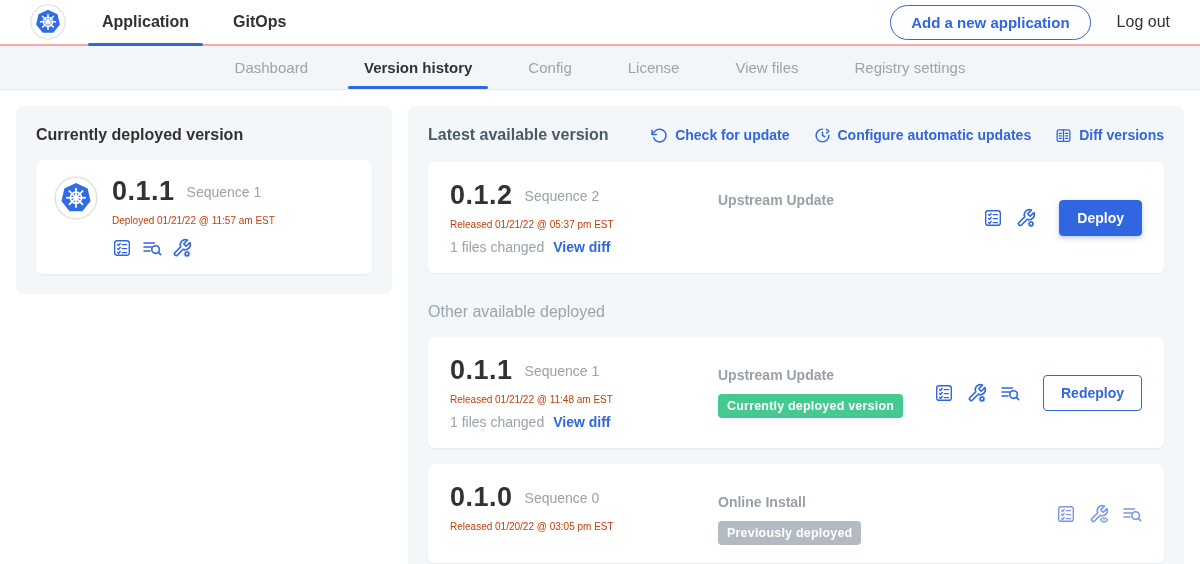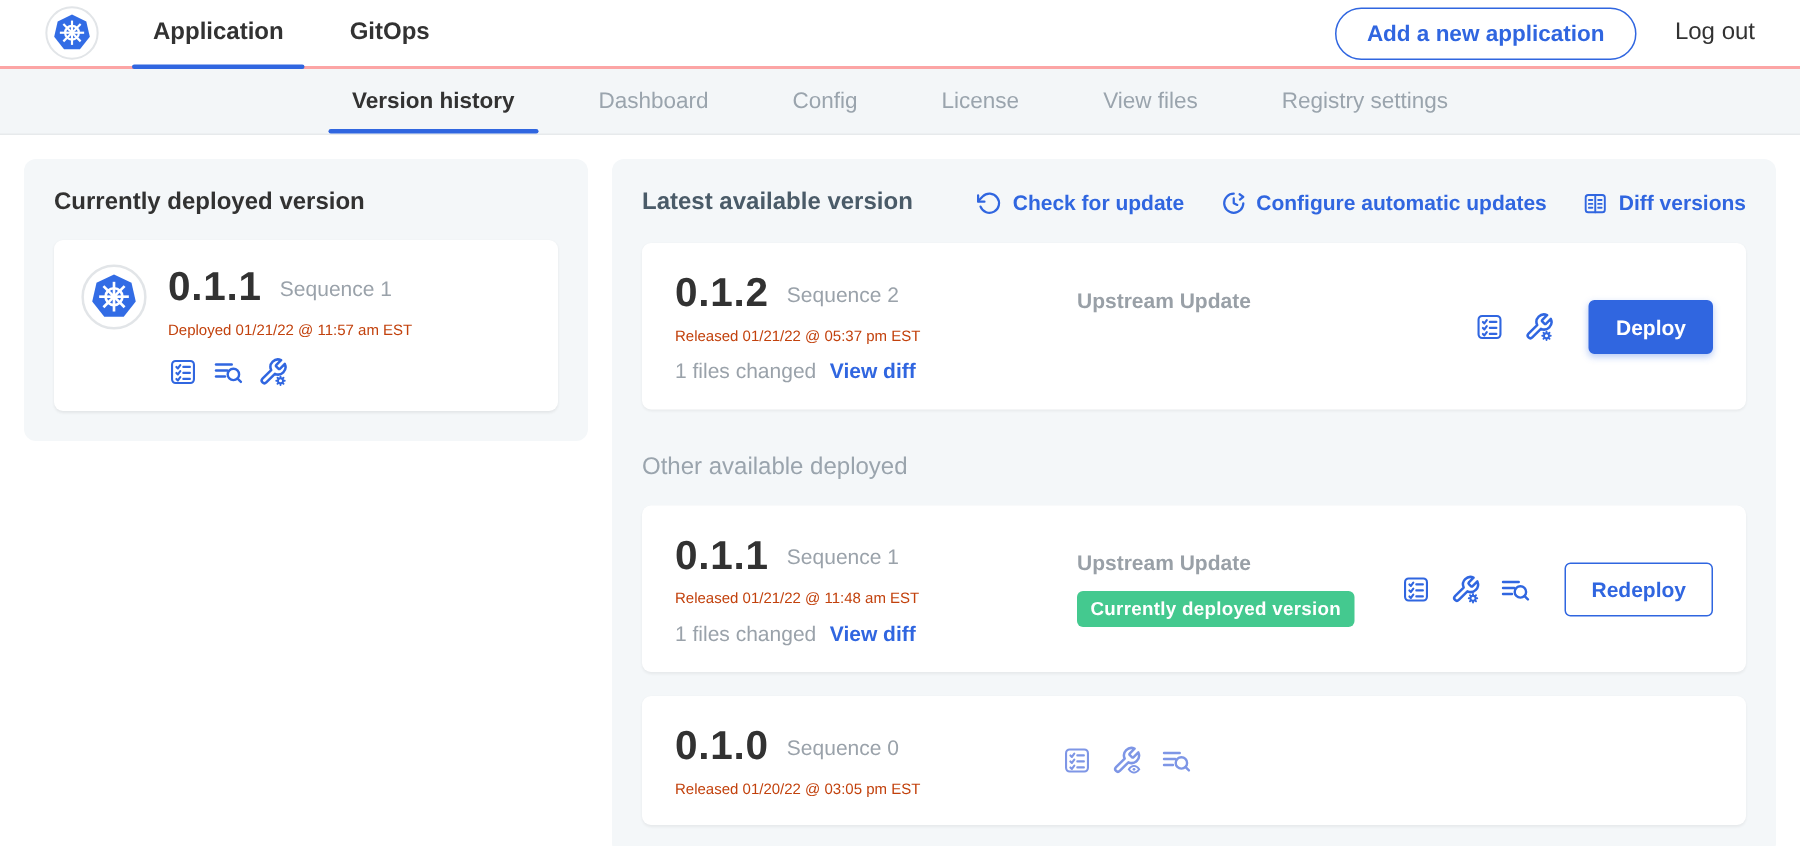--- a/index.html
+++ b/index.html
@@ -205,25 +205,25 @@
   </div>
   <div class="top-tab">
     <span>GitOps</span>
   </div>
   <div class="spacer"></div>
   <button class="pill-btn">Add a new application</button>
   <div class="logout">Log out</div>
 </header>
 
 <nav class="subnav">
+  <div class="subtab">
+      <span>Dashboard</span>
+    </div>
   <div class="subtab active">
       <span>Version history</span>
-    </div>
-  <div class="subtab">
-      <span>Dashboard</span>
     </div>
   <div class="subtab">
       <span>Config</span>
     </div>
   <div class="subtab">
       <span>License</span>
     </div>
   <div class="subtab">
       <span>View files</span>
     </div>
@@ -369,20 +369,24 @@
     </div>
 
     <div class="version-card">
       <div class="col-info">
         <div class="ver-line">
           <span class="ver">0.1.0</span>
           <span class="seq">Sequence 0</span>
         </div>
         <p class="muted">Released 01/20/22 @ 03:05 pm EST</p>
       </div>
+      <div class="col-source">
+        <p class="source-label">Online Install</p>
+        <span class="badge badge-gray">Previously deployed</span>
+      </div>
       <div class="col-actions dimmed">
         <span>
             <svg class="ic" viewBox="0 0 20 20">
               <use href="#i-checklist"></use>
             </svg>
           </span>
         <span>
             <svg class="ic" viewBox="0 0 24 24">
               <use href="#i-wrench-eye"></use>
             </svg>

